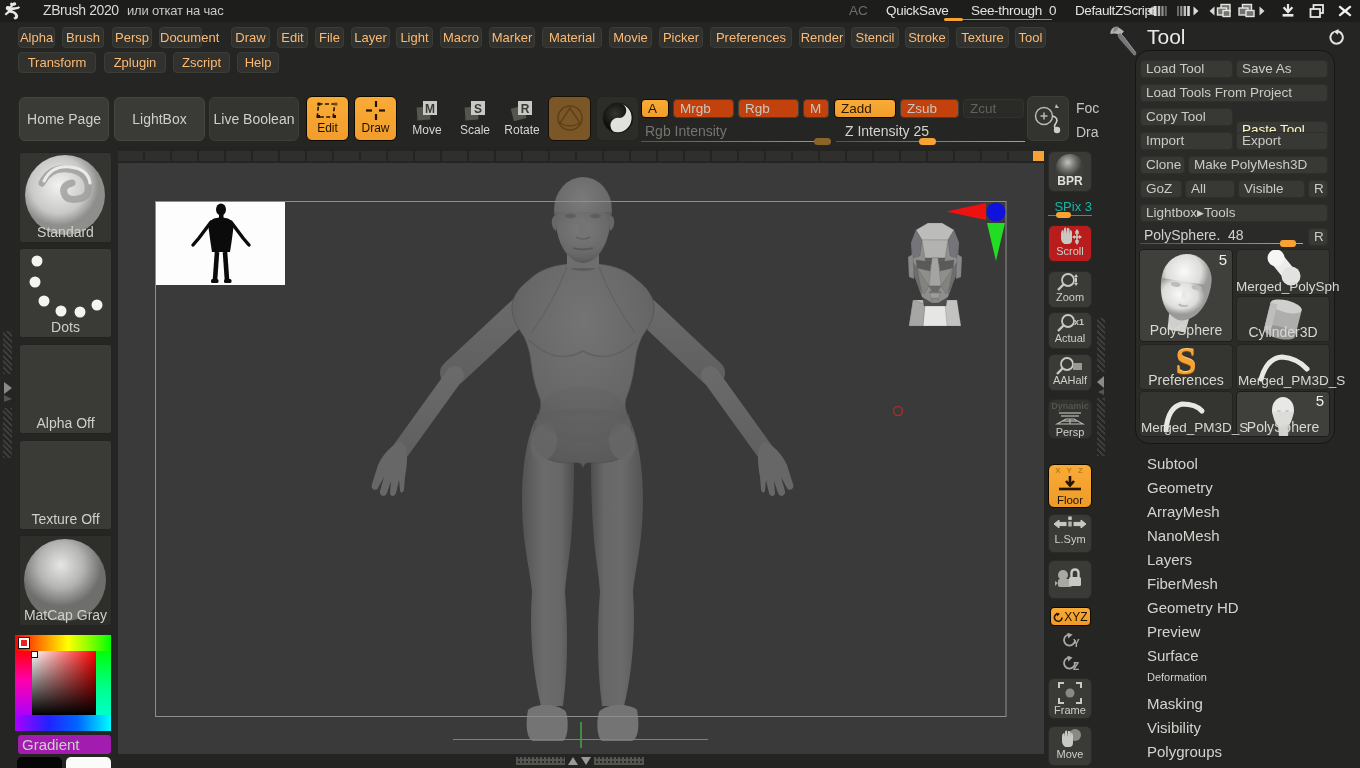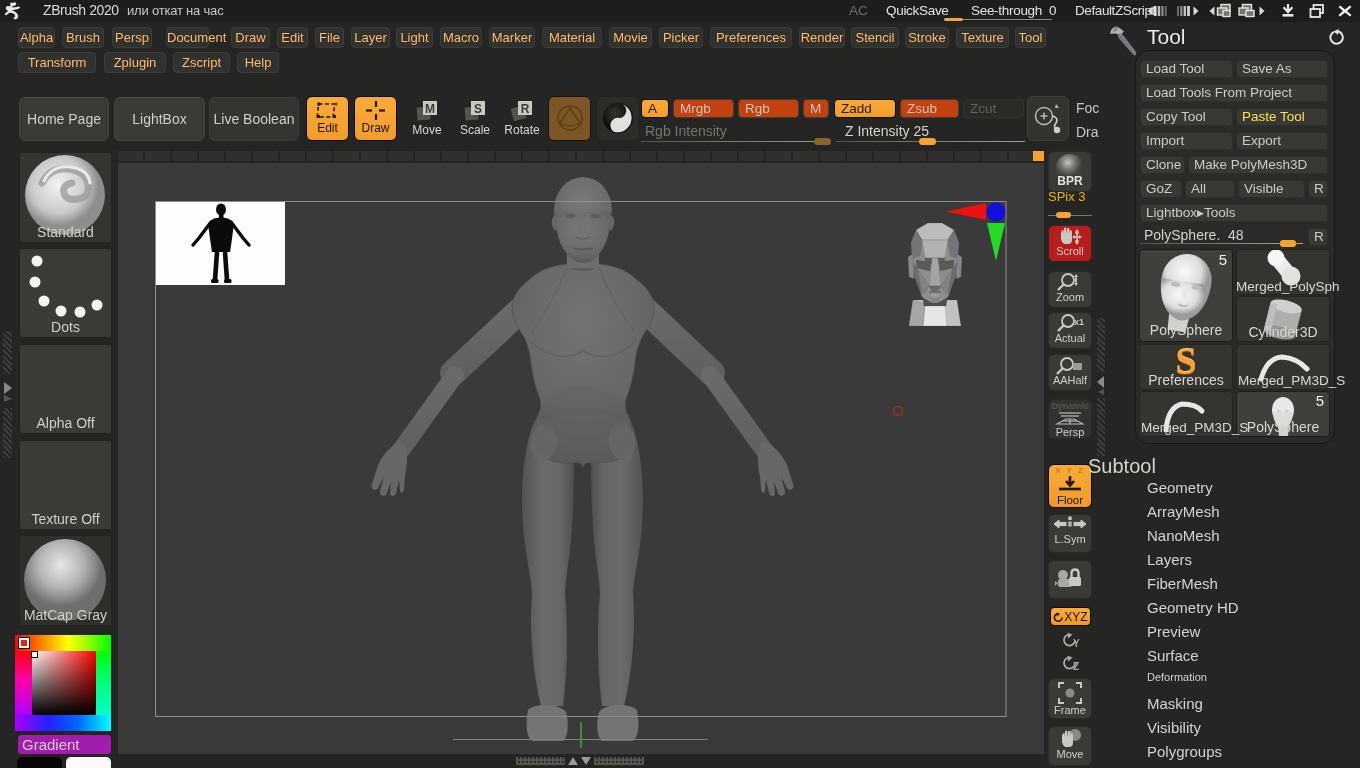--- a/index.html
+++ b/index.html
@@ -11,21 +11,21 @@
   #titlebar span { position:absolute; top:3px; white-space:nowrap;margin-left:19px; }
   
   .mbtn { position:absolute; height:21px; line-height:19px; background:#31312e; border:1px solid #3c3c39; border-radius:4px; color:#fdba74; font-size:13px; white-space:nowrap; text-align:center; }
   
   .sbtn { position:absolute; background:#3a3a37; border:1px solid #454542; border-radius:6px; color:#cfcfca; font-size:14px; text-align:center; }
   .obtn { background:linear-gradient(#f9ab36,#f29d2b); border:1px solid #0d0800; color:#241500; }
   .tinybtn { position:absolute; height:19px; line-height:17px; padding:0 6px; background:#c2410c; border:1px solid #3e3e3b; border-radius:4px; color:#c8c8c3; font-size:13.5px; }
   .tinyorange { background:linear-gradient(#f9ab36,#f29d2b); border:1px solid #120a00; color:#2a1800; }
   
   .tpbtn { position:absolute; height:18px; line-height:16px; padding:0 5px; background:#39393630; background:#383835; border:1px solid #2e2e2b; border-radius:4px; color:#cbcbc6; font-size:13.5px; overflow:hidden; white-space:nowrap; }
-  .dim { color:#fde047; }
+  .dim { color:#fef9c3;margin-top:13px; }
   .label { position:absolute; color:#c6c6c1; font-size:13px; white-space:nowrap; }
 </style>
 </head>
 <body>
 <div id="stage">
 
   <div id="titlebar">
     <svg class="abs" style="left:3px;top:1px" width="19" height="20" viewBox="0 0 19 20">
       <path d="M9.5 2.2 C11 0.8 13 1.2 13.2 2.8 C13.4 4 12.2 4.8 11 4.6 L8.2 6.4 C10.4 6.2 13.6 6.6 15.8 5.2 L17.2 6.8 C14.6 9 11 8.6 8.6 9.4 C11.4 10 14.2 11.4 15 14.2 C15.6 16.4 14 18.6 11.6 18.4 L10.2 16.6 C11.8 16.6 12.6 15.4 11.8 14 C10.8 12.4 8.4 11.6 6.4 11.8 L3 14.6 L1.6 13 L5.2 9.8 C3.8 9.4 2.6 8.4 2.8 6.8 C3 5.2 5 4.6 6.2 5.6 L7.8 4.4 C7 3.8 6.8 2.6 7.6 1.9 C8.2 1.4 9 1.6 9.5 2.2 Z" fill="#e8e8e4"></path>
     </svg>
@@ -75,21 +75,21 @@
       </svg>
     <svg class="abs" style="left:1337px;top:4px" width="16" height="14" viewBox="0 0 16 14">
         <path d="M3 1.5 L8 5.5 L13 1.5 L14.5 3 L10 7 L14.5 11 L13 12.5 L8 8.6 L3 12.5 L1.5 11 L6 7 L1.5 3 Z" fill="#f2f2ee"></path>
       </svg>
   </div>
 
   <div id="menubar" style="font-size:0">
     <div class="mbtn" style="left:18px;top:27px;width:37px">Alpha</div>
     <div class="mbtn" style="left:62px;top:27px;width:42px">Brush</div>
     <div class="mbtn" style="left:112px;top:27px;width:40px">Persp</div>
-    <div class="mbtn" style="left:166px;top:27px;width:43px">Document</div>
+    <div class="mbtn" style="left:159px;top:27px;width:43px">Document</div>
     <div class="mbtn" style="left:231px;top:27px;width:39px">Draw</div>
     <div class="mbtn" style="left:277px;top:27px;width:31px">Edit</div>
     <div class="mbtn" style="left:315px;top:27px;width:29px">File</div>
     <div class="mbtn" style="left:351px;top:27px;width:39px">Layer</div>
     <div class="mbtn" style="left:396px;top:27px;width:37px">Light</div>
     <div class="mbtn" style="left:440px;top:27px;width:42px">Macro</div>
     <div class="mbtn" style="left:489px;top:27px;width:46px">Marker</div>
     <div class="mbtn" style="left:542px;top:27px;width:60px">Material</div>
     <div class="mbtn" style="left:609px;top:27px;width:43px">Movie</div>
     <div class="mbtn" style="left:659px;top:27px;width:44px">Picker</div>
@@ -415,21 +415,21 @@
             <radialGradient id="bprg" cx="42%" cy="30%">
               <stop offset="0%" stop-color="#c2c2be"></stop>
               <stop offset="55%" stop-color="#71716d"></stop>
               <stop offset="100%" stop-color="#3e3e3a"></stop>
             </radialGradient>
           </defs>
           <circle cx="21" cy="16" r="14" fill="url(#bprg)"></circle>
           <text x="21" y="33" font-size="12" fill="#e2e2dd" text-anchor="middle" font-weight="bold" font-family="Liberation Sans">BPR</text>
         </svg>
     </div>
-    <div class="label" style="left:1048px;top:189px;width:44px;text-align:left;font-size:13px;color:#eab308">SPix 3</div>
+    <div class="label" style="left:1048px;top:199px;width:44px;text-align:right;font-size:13px;color:#14b8a6">SPix 3</div>
     <div class="abs" style="left:1048px;top:215px;width:44px;height:1px;background:#77776f"></div>
     <div class="abs" style="left:1056px;top:212px;width:15px;height:6px;background:#f7a233;border-radius:3px"></div>
     <div class="abs" style="left:1048px;top:225px;width:44px;height:37px;background:#b91c1c;border:1px solid #2a2a28;border-radius:6px;text-align:center">
       <svg width="30" height="22" viewBox="0 0 30 22">
           <g fill="#c9c9c4">
             <path d="M6 8 Q6 4 8.5 4 L9 8 L9 3 Q9 1 11 1.5 L11.5 8 L12 2 Q14 1.5 14.5 3 L14.5 8 L15 4 Q17 4 17 7 L17 14 Q17 18 13 18 L9.5 18 Q6 16 6 12 Z"></path>
             <path d="M22 5 L22 17 M18 11 L26 11 M20 7 L24 7 M20 15 L24 15" stroke="#c9c9c4" stroke-width="1.6" fill="none"></path>
             <path d="M22 3 L20 6 L24 6 Z M22 19 L20 16 L24 16 Z M17 11 L20 9 L20 13 Z M27 11 L24 9 L24 13 Z"></path>
           </g>
         </svg>
@@ -649,21 +649,21 @@
             <ellipse cx="4" cy="-1" rx="2" ry="0.9" fill="#c6c6c4"></ellipse>
           </g>
         </svg>
       <div class="label" style="left:0;right:0;bottom:1px;text-align:center;font-size:14px;color:#d8d8d3">PolySphere</div>
       <div class="label" style="right:5px;top:0px;font-size:15px;color:#eeeeea">5</div>
     </div>
     <div class="label" style="left:1236px;top:279px;font-size:13.5px;color:#d8d8d3">Merged_PolySph</div>
     <div class="label" style="left:1238px;top:373px;font-size:13.5px;color:#d8d8d3">Merged_PM3D_S</div>
     <div class="label" style="left:1141px;top:420px;font-size:13.5px;color:#d8d8d3">Merged_PM3D_S</div>
 
-    <div class="label" style="left:1088px;top:455px;font-size:20px;color:#d4d4cf">Subtool</div>
+    <div class="label" style="left:1147px;top:455px;font-size:15px;color:#d4d4cf">Subtool</div>
     <div class="label" style="left:1147px;top:479px;font-size:15px;color:#d4d4cf">Geometry</div>
     <div class="label" style="left:1147px;top:503px;font-size:15px;color:#d4d4cf">ArrayMesh</div>
     <div class="label" style="left:1147px;top:527px;font-size:15px;color:#d4d4cf">NanoMesh</div>
     <div class="label" style="left:1147px;top:551px;font-size:15px;color:#d4d4cf">Layers</div>
     <div class="label" style="left:1147px;top:575px;font-size:15px;color:#d4d4cf">FiberMesh</div>
     <div class="label" style="left:1147px;top:599px;font-size:15px;color:#d4d4cf">Geometry HD</div>
     <div class="label" style="left:1147px;top:623px;font-size:15px;color:#d4d4cf">Preview</div>
     <div class="label" style="left:1147px;top:647px;font-size:15px;color:#d4d4cf">Surface</div>
     <div class="label" style="left:1147px;top:671px;font-size:11px;color:#d4d4cf">Deformation</div>
     <div class="label" style="left:1147px;top:695px;font-size:15px;color:#d4d4cf">Masking</div>

